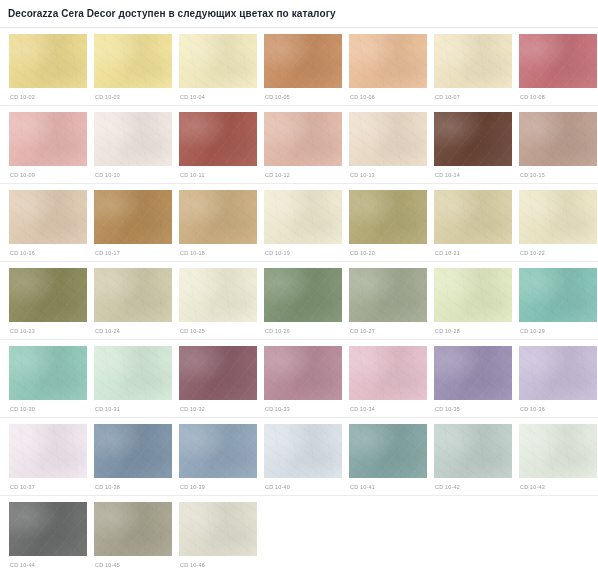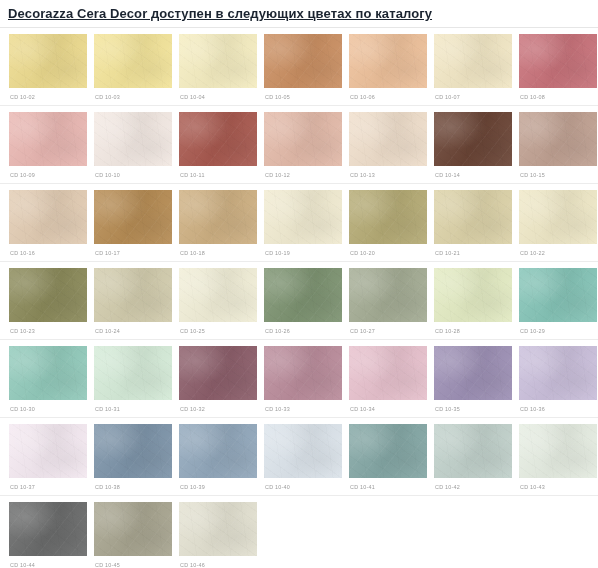--- a/index.html
+++ b/index.html
@@ -15,27 +15,26 @@
     color: #222222;
   }
   #page {
     width: 598px;
     height: 568px;
     position: relative;
     background: #ffffff;
     box-sizing: border-box;
   }
   .page-title {
-    font-size: 13px;
+    font-size: 10px;
     font-weight: bold;
     color: #1b2430;
     padding: 7px 0 6px 8px;
     letter-spacing: 0.1px;
     line-height: 14px;
-    text-decoration: underline;
   }
   .title-rule {
     height: 1px;
     background: #e6e6e6;
     margin: 0;
   }
   .palette {
     padding: 0 0 0 0;
   }
   .swatch-row {

